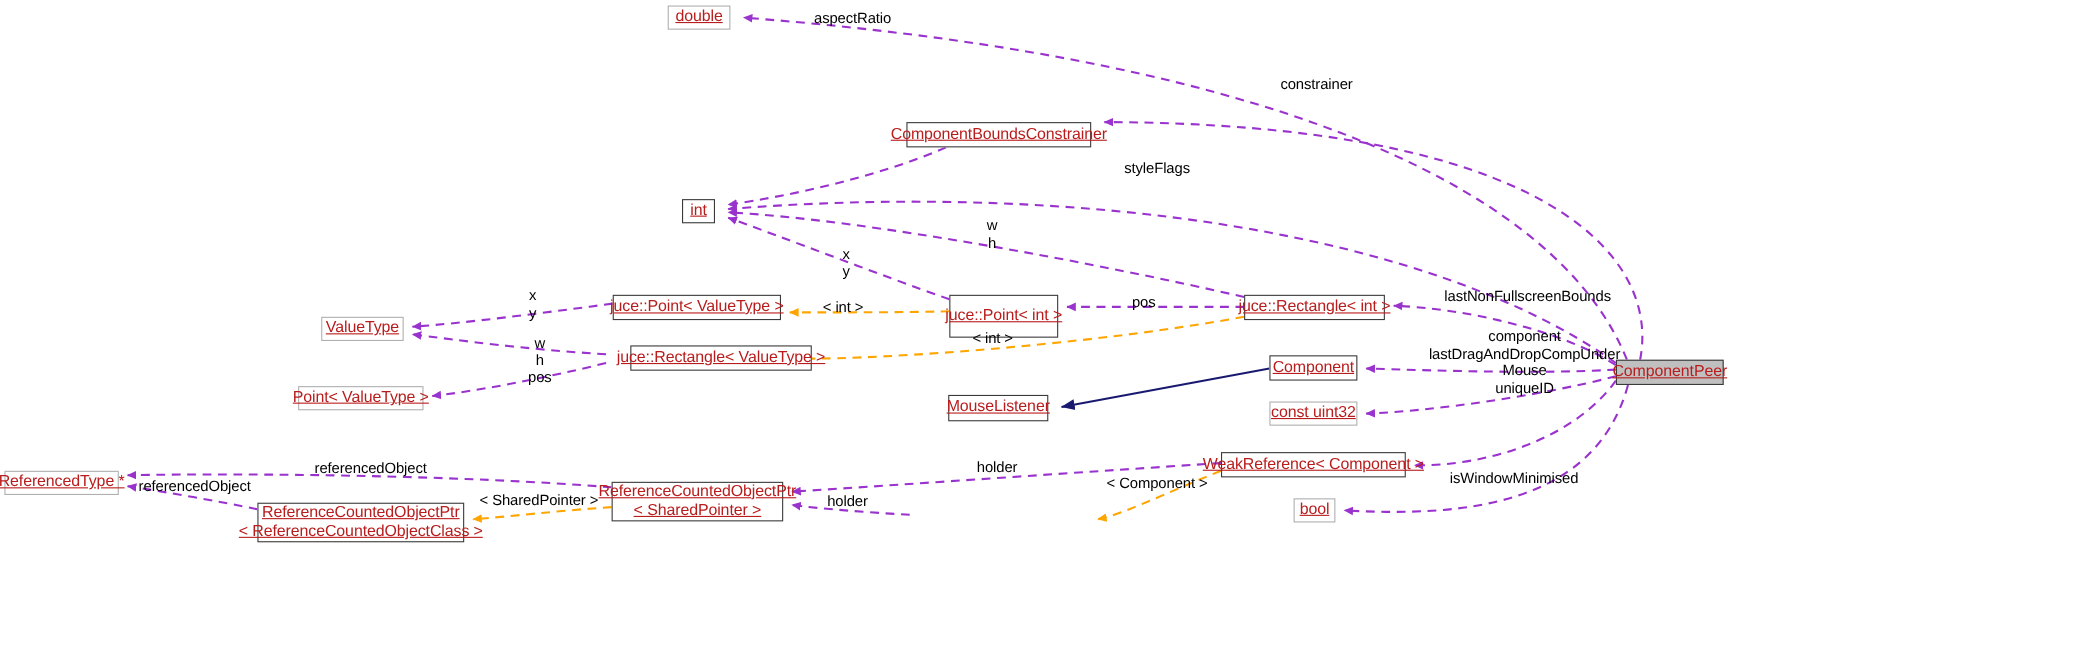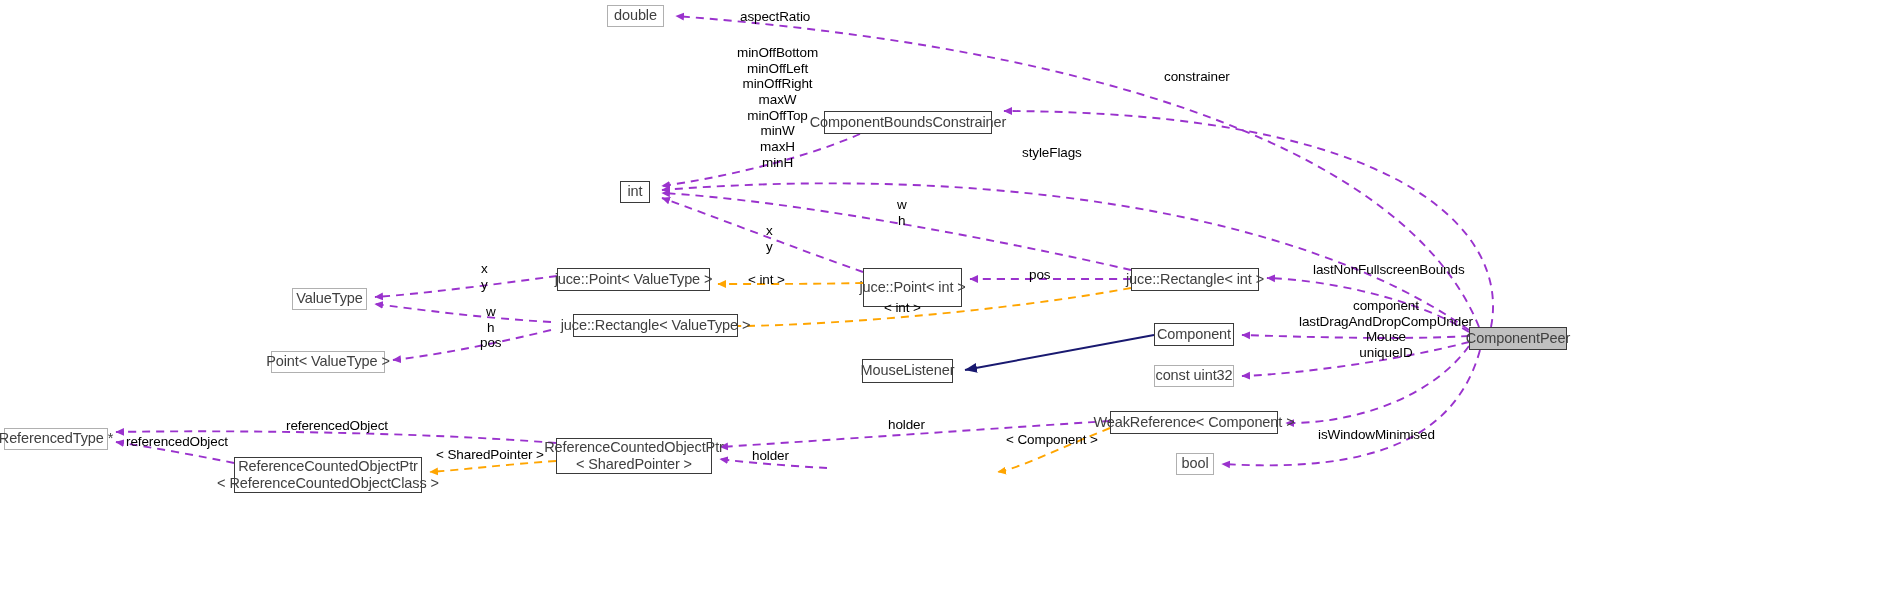--- a/index.html
+++ b/index.html
@@ -25,24 +25,25 @@
   }
   .node {
     position: absolute;
     box-sizing: border-box;
     display: flex;
     align-items: center;
     justify-content: center;
     text-align: center;
     background: #ffffff;
     font-size: 14.5px;
-    color: #404040;
+    color: #b91c1c;
     line-height: 1.18;
     white-space: pre;
     letter-spacing: -0.1px;
+    text-decoration: underline;
   }
   
   .node.plain {
     border: 1px solid #b0b0b0;
   }
   
   .node.klass {
     border: 1.6px solid #3a3a3a;
   }
   
@@ -152,28 +153,20 @@
   <div class="node current" style="left:1469px; top:327px; width:98px;  height:23px;">ComponentPeer</div>
   <div class="node plain" style="left:4px;    top:428px; width:104px; height:22px;">ReferencedType *</div>
   <div class="node klass" style="left:1110px; top:411px; width:168px; height:23px;">WeakReference&lt; Component &gt;</div>
   <div class="node klass" style="left:556px;  top:438px; width:156px; height:36px;">ReferenceCountedObjectPtr
 &lt; SharedPointer &gt;</div>
   <div class="node klass" style="left:234px;  top:457px; width:188px; height:36px;">ReferenceCountedObjectPtr
 &lt; ReferenceCountedObjectClass &gt;</div>
   <div class="node plain" style="left:1176px; top:453px; width:38px;  height:22px;">bool</div>
 
   <div class="edge-label" style="left:740px;  top:9px;">aspectRatio</div>
-  <div class="edge-label" style="left:737px;  top:45px;  text-align:center;">minOffBottom
-minOffLeft
-minOffRight
-maxW
-minOffTop
-minW
-maxH
-minH</div>
   <div class="edge-label" style="left:1164px; top:69px;">constrainer</div>
   <div class="edge-label" style="left:1022px; top:145px;">styleFlags</div>
   <div class="edge-label" style="left:897px;  top:197px;">w
 h</div>
   <div class="edge-label" style="left:766px;  top:223px;">x
 y</div>
   <div class="edge-label" style="left:481px;  top:261px;">x
 y</div>
   <div class="edge-label" style="left:480px;  top:304px;">w
 h

